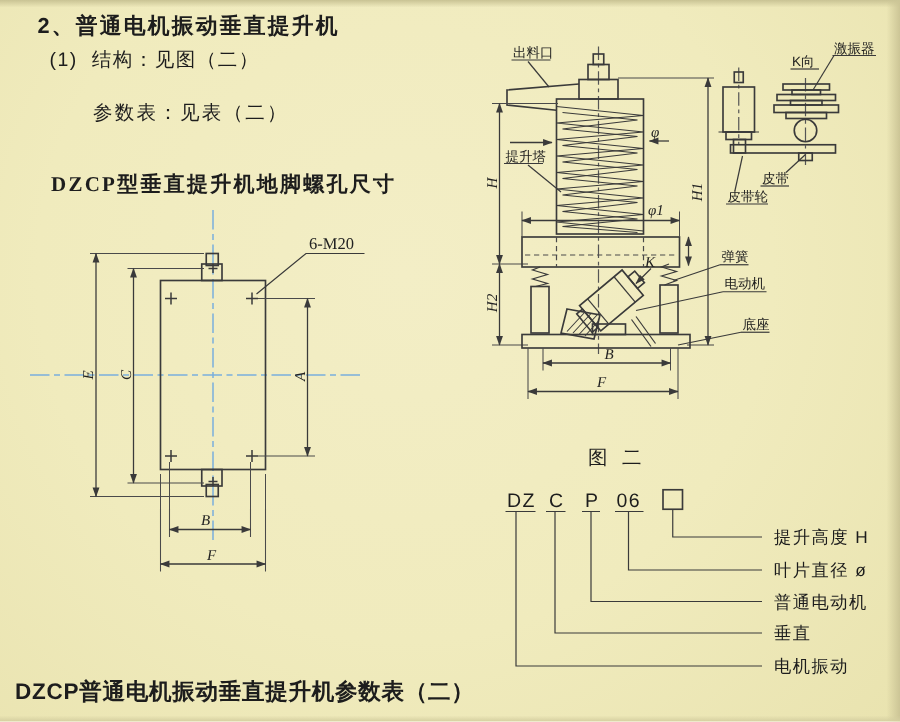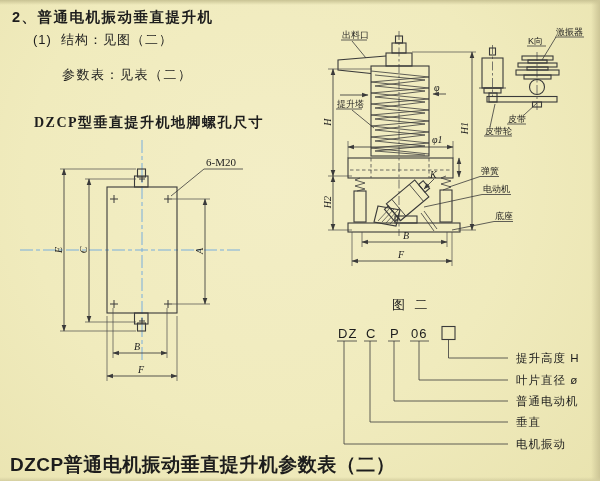--- a/index.html
+++ b/index.html
@@ -8,28 +8,28 @@
     background:radial-gradient(circle at 45% 38%, #f3eec6 0%, #f0ebbd 55%, #e9e3af 100%);
     font-family:"Liberation Sans", sans-serif;color:#1d1d1d;
   }
   .edge-top{position:absolute;left:0;top:0;width:600px;height:5px;
     background:linear-gradient(#c9c394, rgba(201,195,148,0));}
   .edge-right{position:absolute;right:0;top:0;width:9px;height:481px;
     background:linear-gradient(to left,#ccc596, rgba(204,197,150,0));}
   .edge-bottom{position:absolute;left:0;bottom:0;width:600px;height:4px;
     background:linear-gradient(to top,#d5cfa0, rgba(213,207,160,0));}
   .txt{position:absolute;white-space:pre;}
-  .t-heading{left:12px;top:8px;font-size:14.5px;font-weight:bold;letter-spacing:1.5px;}
+  .t-heading{left:25px;top:8px;font-size:14.5px;font-weight:bold;letter-spacing:1.5px;}
   .t-item1{left:33px;top:31px;font-size:13px;letter-spacing:1px;}
   .t-item2{left:33px;top:49px;font-size:13px;letter-spacing:1px;}
   .t-item2b{left:62px;top:66px;font-size:13px;letter-spacing:1.5px;}
   .t-lefttitle{left:34px;top:114px;font-size:14px;letter-spacing:1.5px;
     font-family:"Liberation Serif", serif;font-weight:600;}
   .t-figcap{left:392px;top:296px;font-size:13px;letter-spacing:3px;}
-  .t-footer{left:10px;top:452px;font-size:19px;font-weight:bold;letter-spacing:0.5px;}
+  .t-footer{left:10px;top:452px;font-size:15px;font-weight:bold;letter-spacing:0.5px;}
   svg{position:absolute;overflow:visible;}
   .obj{fill:none;stroke:#3a3a3a;stroke-width:1.1;}
   .thin{fill:none;stroke:#3a3a3a;stroke-width:0.8;}
   .dim{fill:none;stroke:#3a3a3a;stroke-width:0.85;}
   .ext{fill:none;stroke:#4a4a4a;stroke-width:0.7;}
   .cl{fill:none;stroke:#79aedd;stroke-width:1;stroke-dasharray:13 3 4 3;}
   .clk{fill:none;stroke:#555;stroke-width:0.8;stroke-dasharray:9 2.5 2.5 2.5;}
   .hid{fill:none;stroke:#4a4a4a;stroke-width:0.8;stroke-dasharray:3.5 2.5;}
   .cross{fill:none;stroke:#3a3a3a;stroke-width:1;}
   .dimtxt{font:italic 10px "Liberation Serif", serif;fill:#222;}

